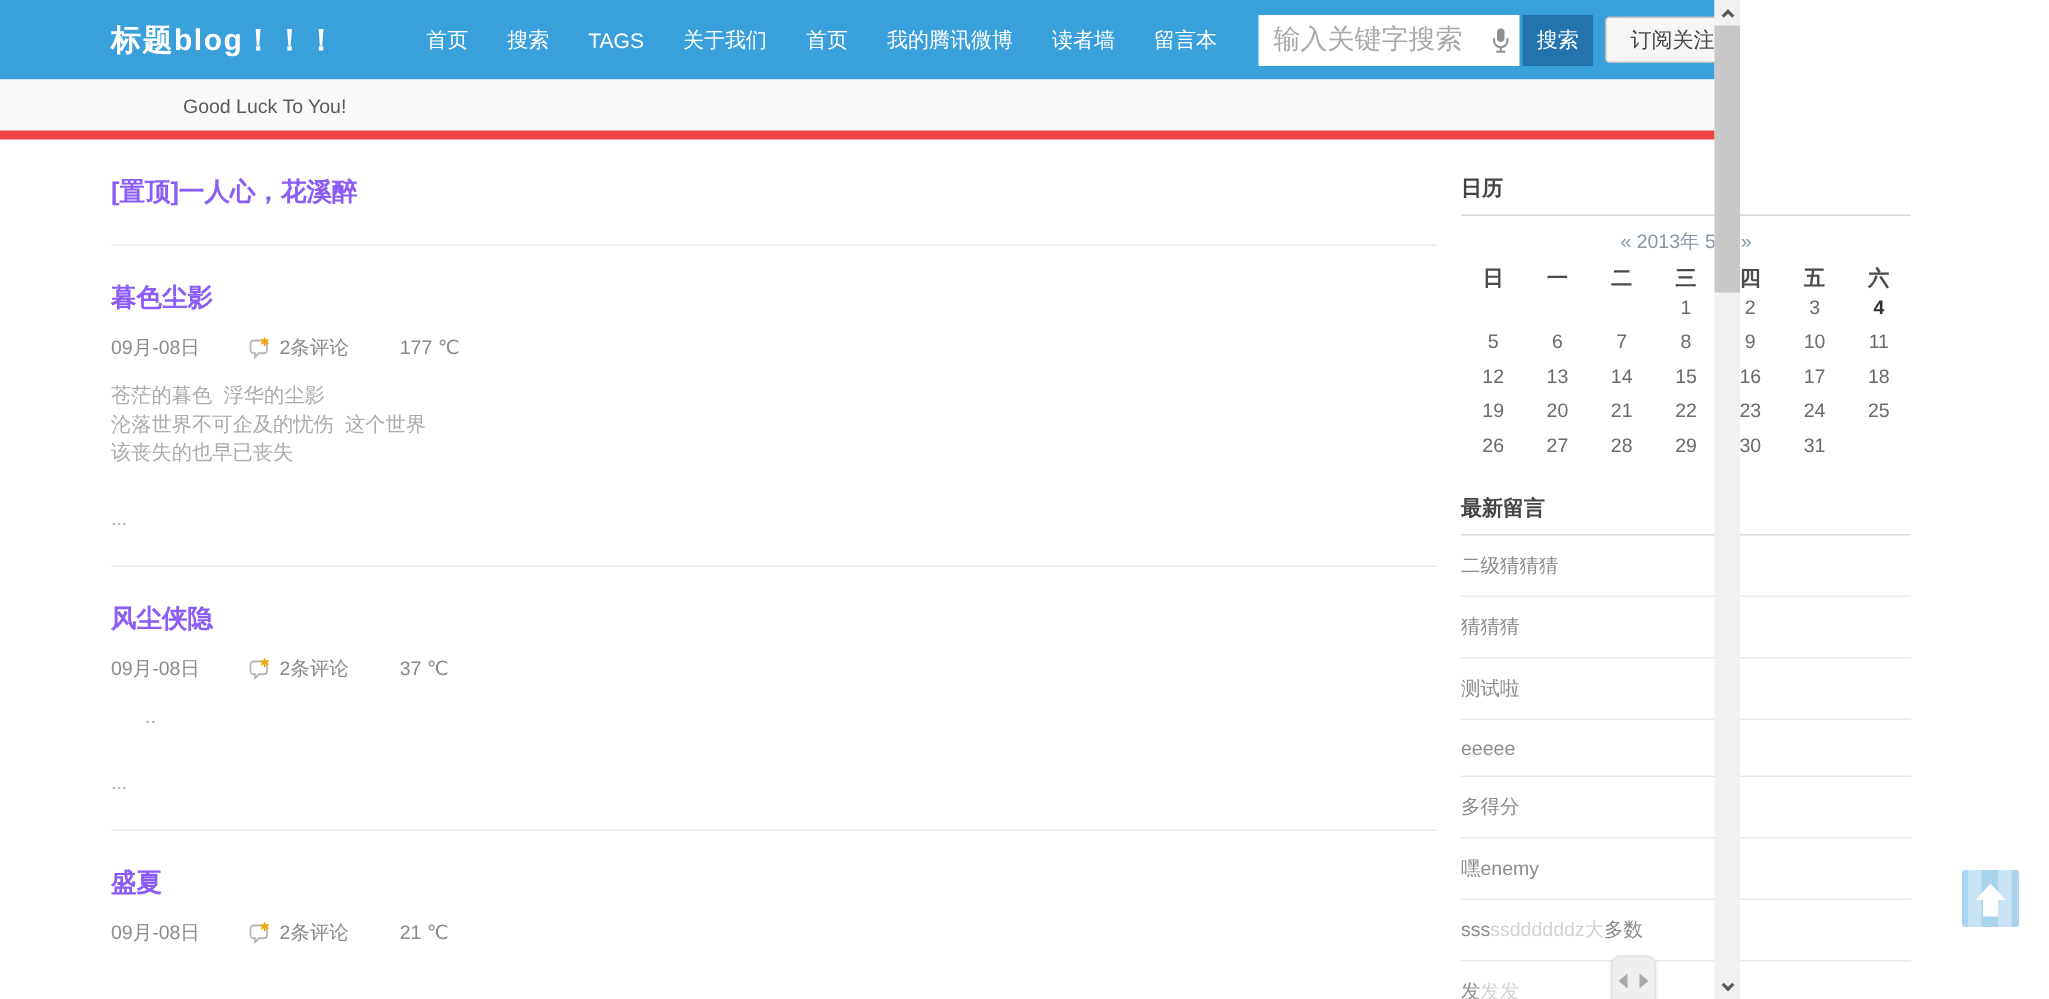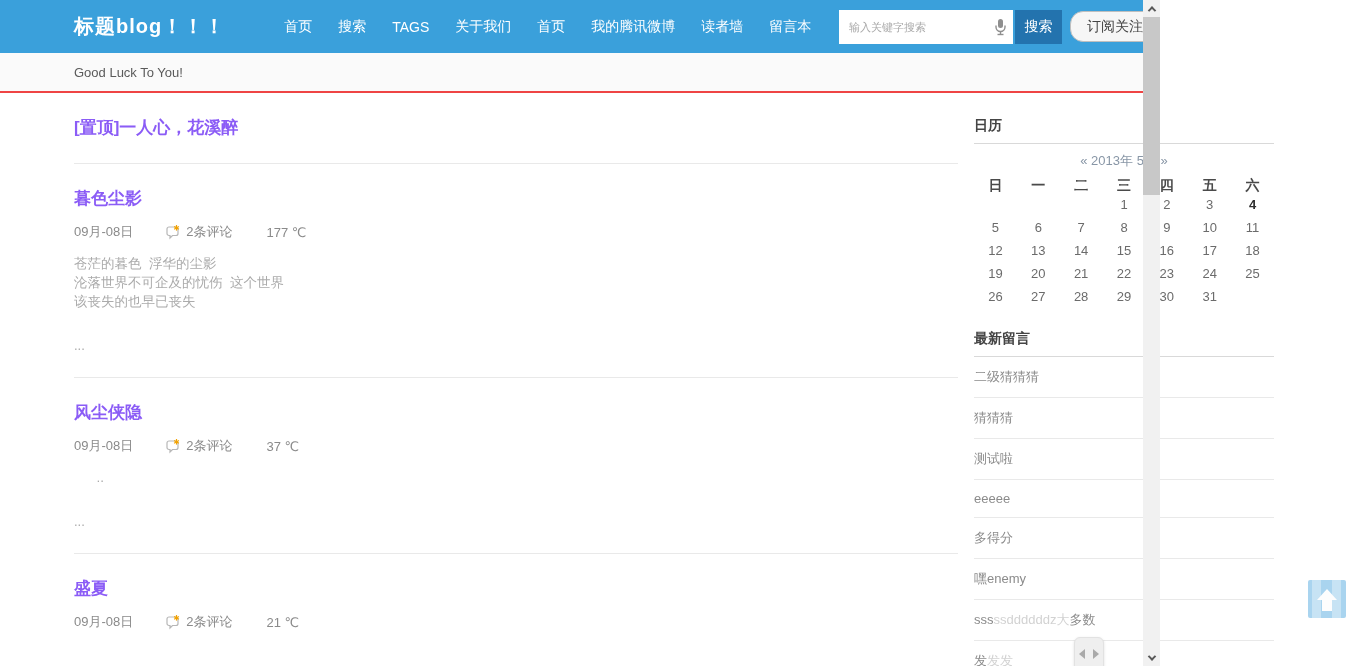--- a/index.html
+++ b/index.html
@@ -9,31 +9,31 @@
 
   
   .topbar { height:53px; background:#3aa0db; display:flex; align-items:center; }
   .topbar-inner { width:1200px; margin:0 auto 0 74px; display:flex; align-items:center; }
   .site-title { color:#fff; font-size:20px; font-weight:bold; letter-spacing:1px; white-space:nowrap; }
   .nav { display:flex; align-items:center; margin-left:46px;justify-content:center; }
   .nav a { color:#fff; font-size:14px; text-decoration:none; padding:0 13px; white-space:nowrap; }
   .search-group { margin-left:auto; display:flex; align-items:center; }
   .search-box { position:relative; width:174px; height:34px; background:#fff; }
   .search-box input { width:100%; height:100%; border:none; outline:none; padding:0 30px 0 10px;
-    font-size:11px; color:#0369a1; font-family:inherit; }
+    font-size:18px; color:#0369a1; font-family:inherit; }
   .search-box input::placeholder { color:#a9a9a9; }
   .mic { position:absolute; right:6px; top:8px; cursor:pointer; }
   .btn-search { height:34px; width:47px; margin-left:2px; background:#2373ae; color:#fff;
     border:none; font-size:14px; cursor:pointer; font-family:inherit; }
   .btn-subscribe { height:31px; padding:0 16px; margin-left:8px; background:#f6f6f6;
-    border:1px solid #bfbfbf; border-radius:13px; color:#444; font-size:14px; cursor:pointer; font-family:inherit; }
-
-  
-  .subbar { height:40px; background:#fafafa; border-bottom:2px solid #ef4444;
-    display:flex; align-items:center; }
+    border:1px solid #bfbfbf; border-radius:3px; color:#444; font-size:14px; cursor:pointer; font-family:inherit; }
+
+  
+  .subbar { height:40px; background:#fafafa; border-bottom:6px solid #ef4444;
+    display:flex; align-items:center;padding-left:48px; }
   .subbar-inner { width:1200px; margin:0 auto 0 74px; color:#5a5a5a; font-size:13px; }
 
   
   .container { width:1200px; margin:0 auto 0 74px; display:flex; }
   .main { width:884px; }
   .sidebar { width:300px; margin-left:16px; padding-top:14px; }
 
   
   .post { padding:23px 0 24px; border-bottom:1px solid #e9e9e9; }
   .post:last-child { border-bottom:none; }

